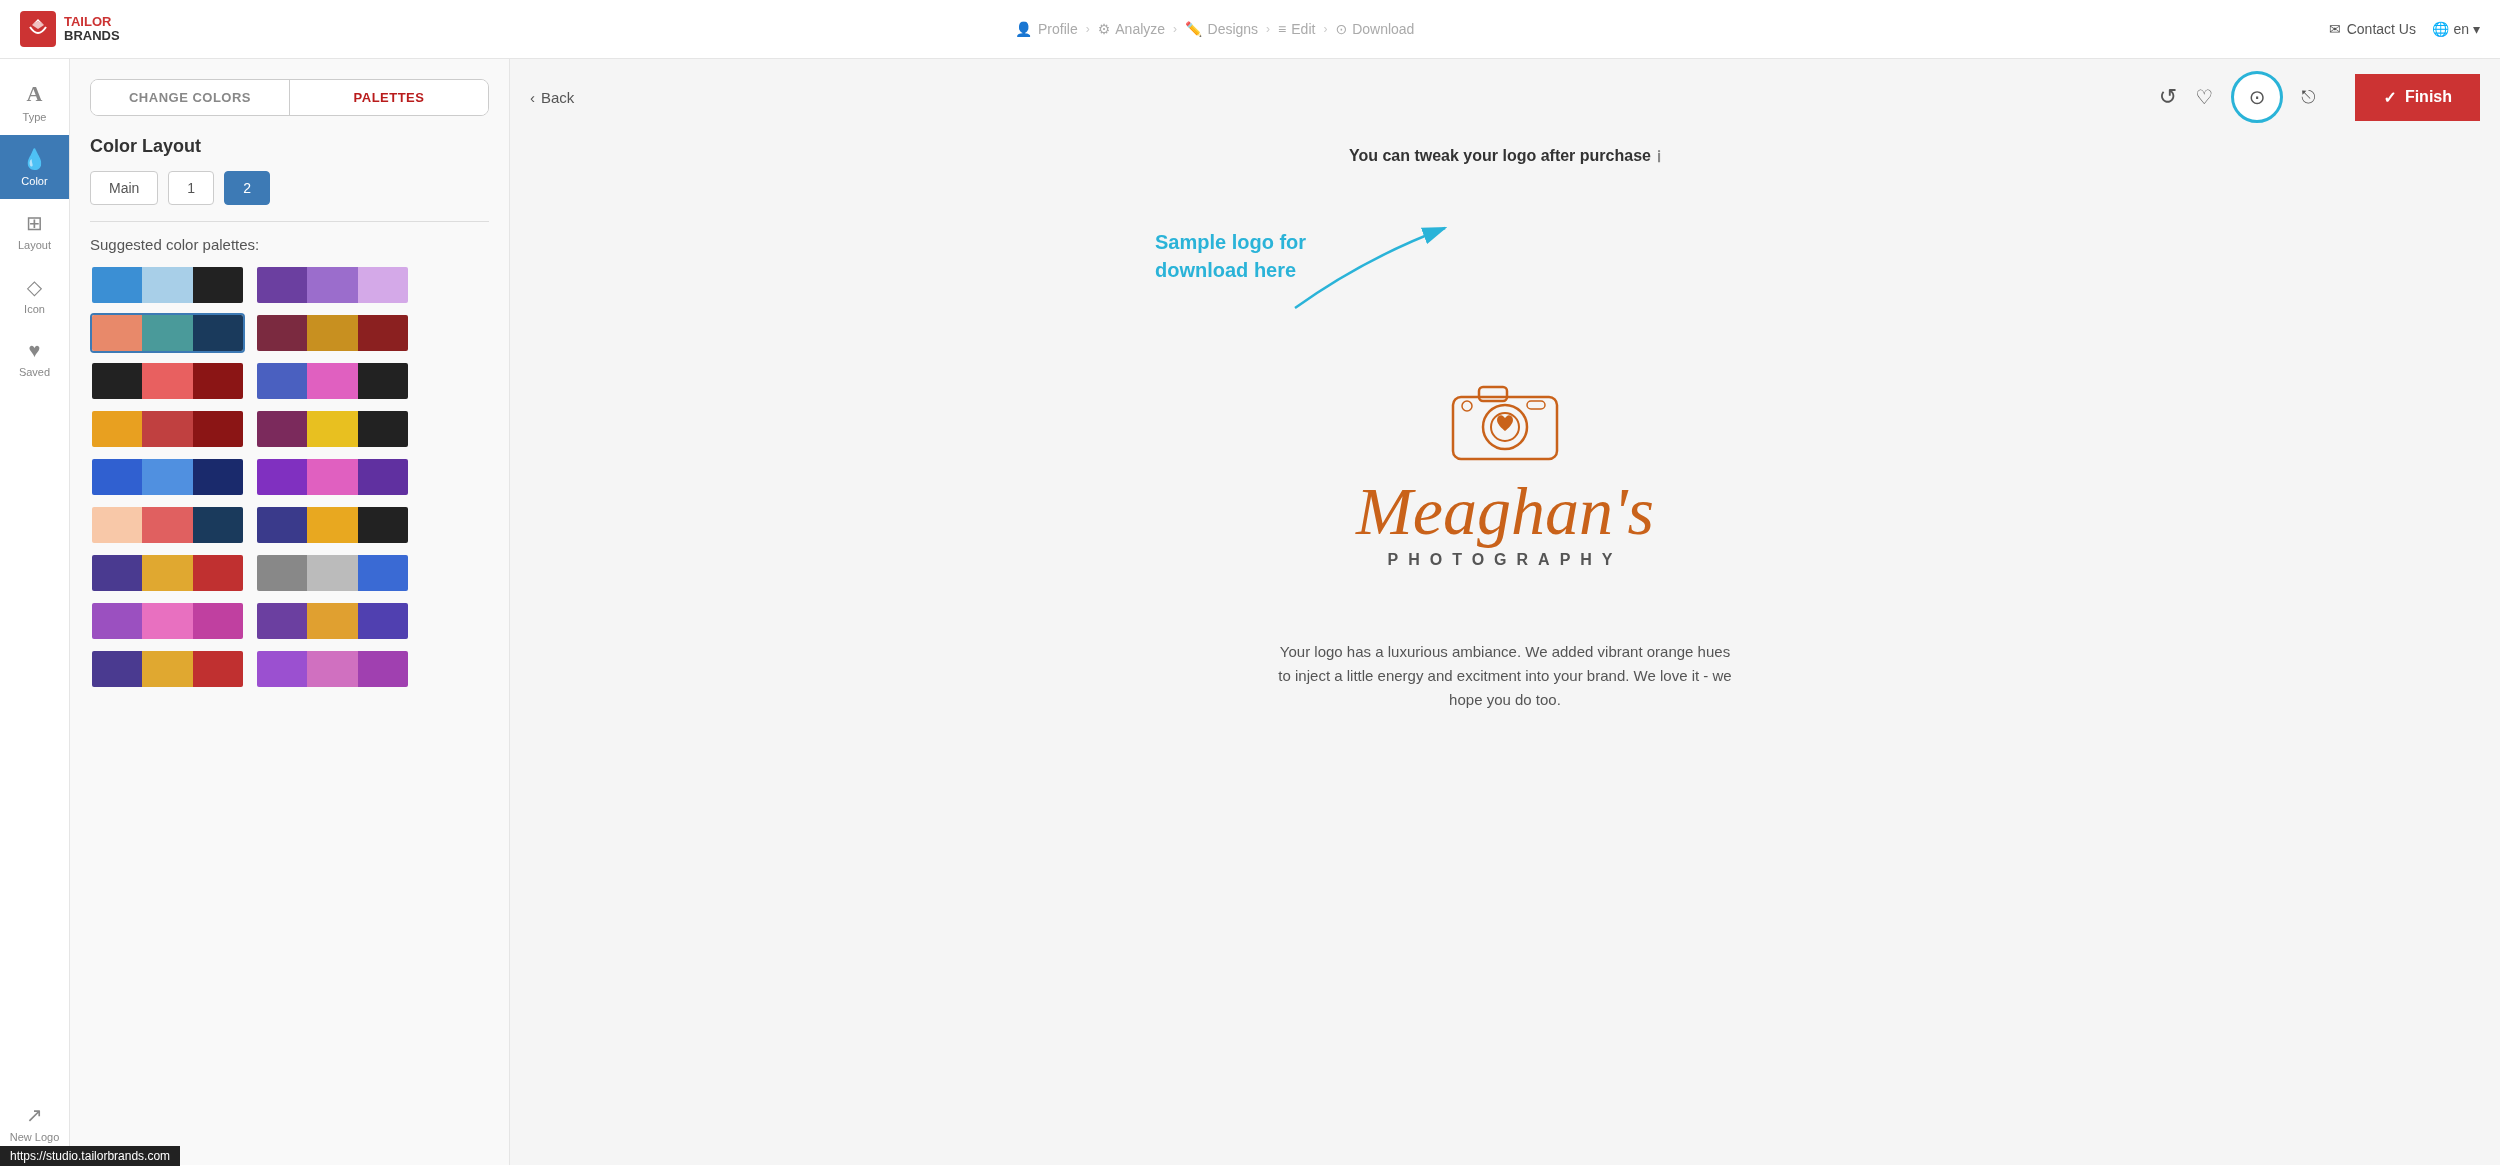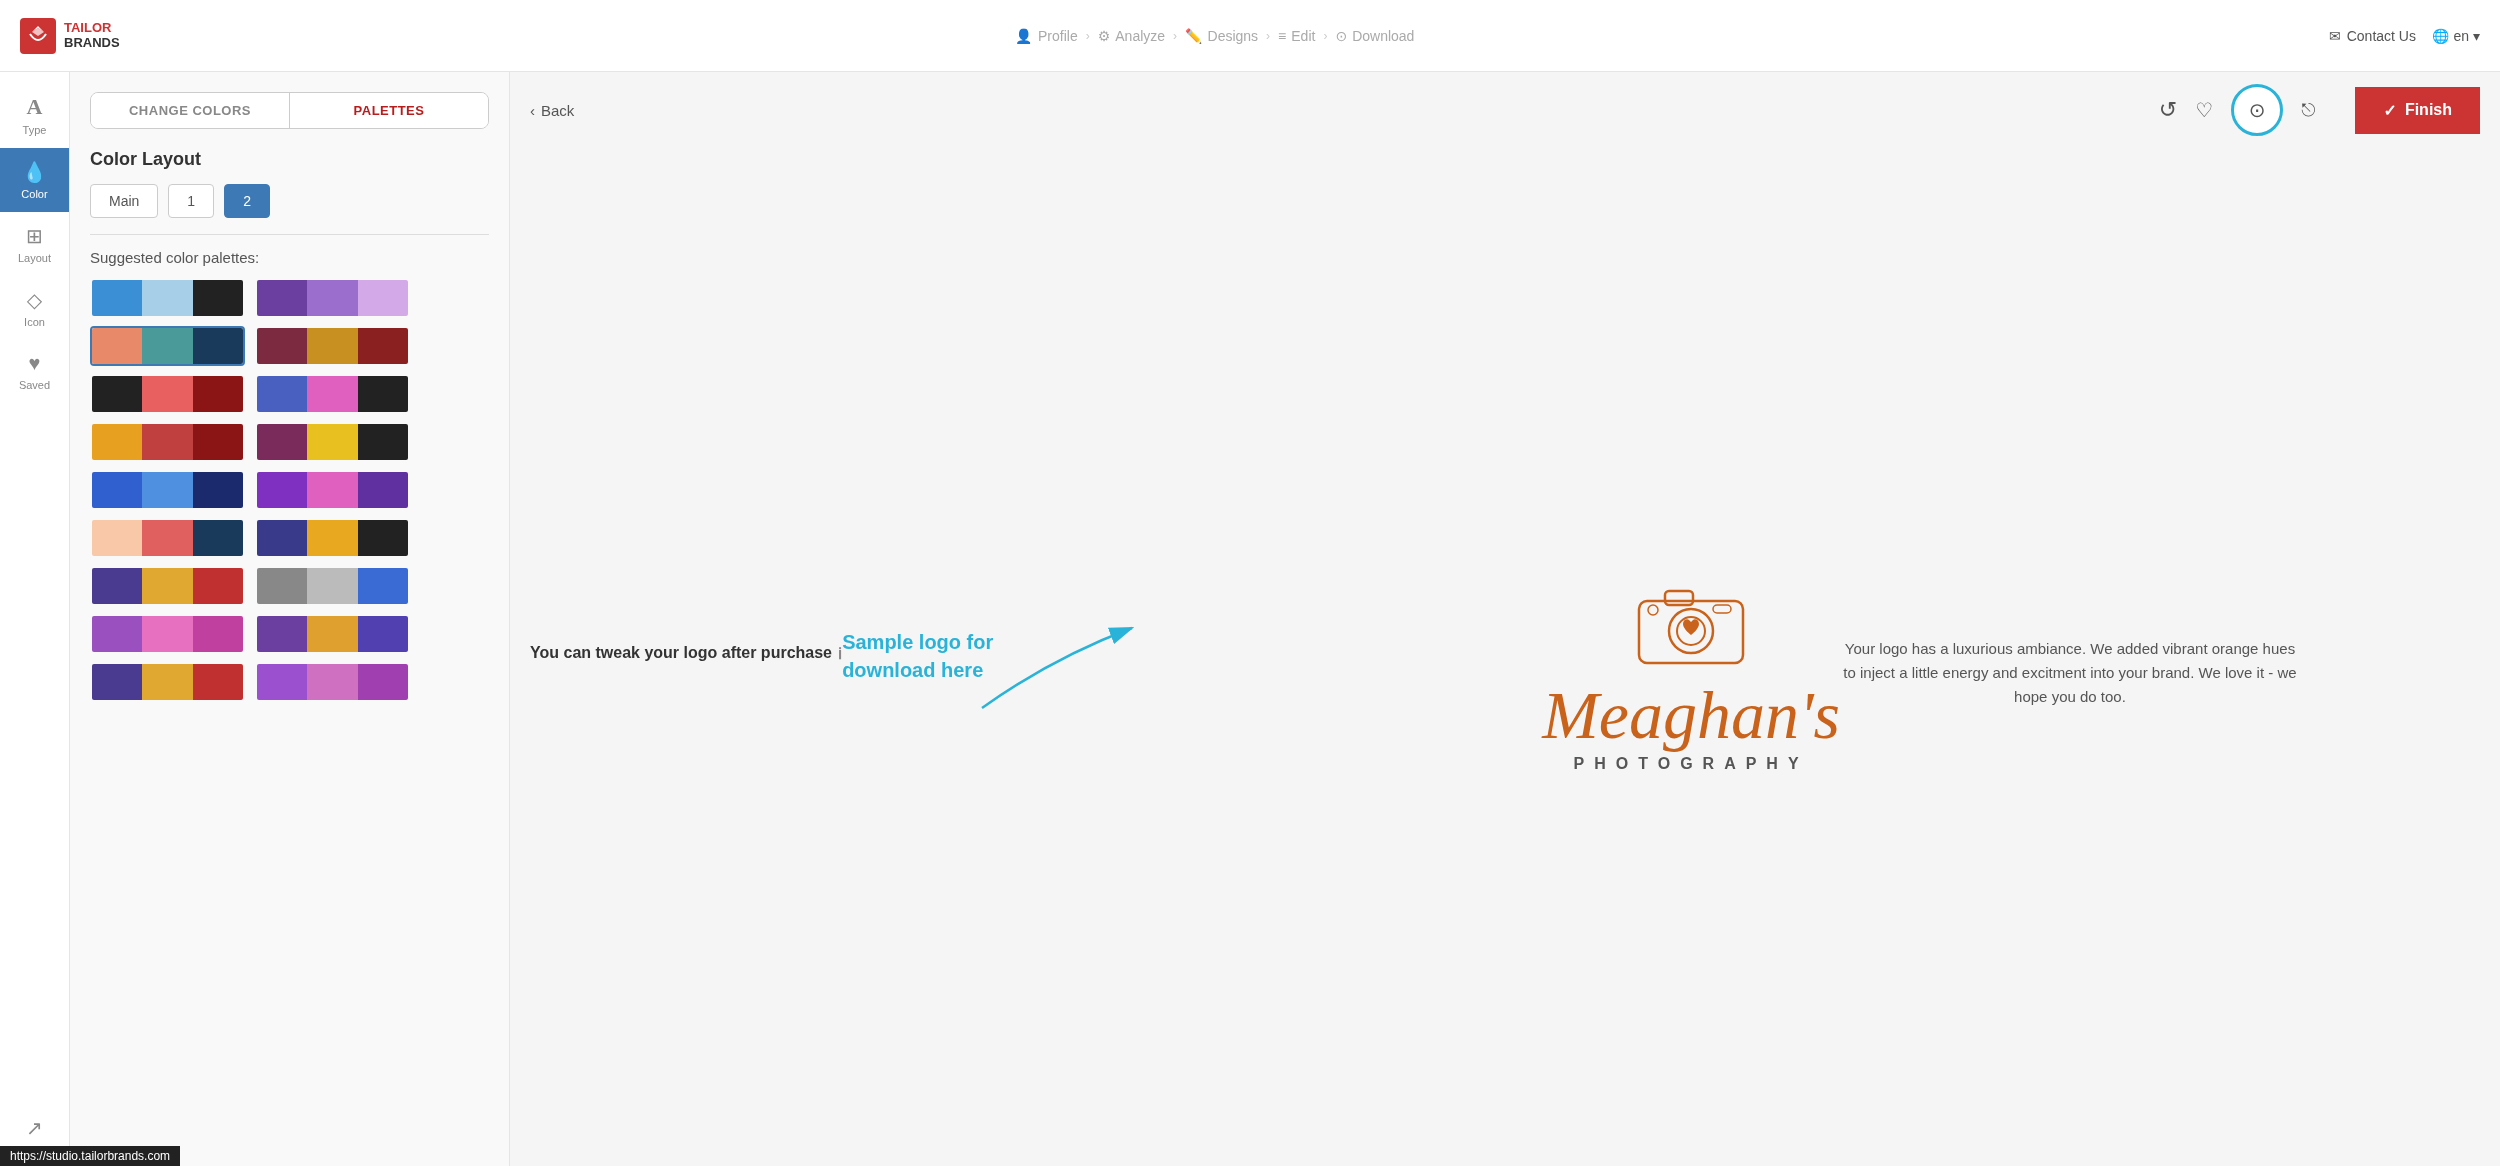--- a/index.html
+++ b/index.html
@@ -2,21 +2,21 @@
 <html><head>
   <meta charset="utf-8">
   <style>
     * { box-sizing: border-box; margin: 0; padding: 0; }
     body { font-family: -apple-system, BlinkMacSystemFont, 'Segoe UI', Arial, sans-serif; background: #fff; overflow: hidden; }
 
     
     .header {
       display: flex;
       align-items: center;
-      height: 72px;
+      height: 59px;
       border-bottom: 1px solid #e5e5e5;
       padding: 0 20px;
       background: #fff;
       position: relative;
       z-index: 10;
     }
     .logo-area {
       display: flex;
       align-items: center;
       gap: 8px;
@@ -263,25 +263,26 @@
       font-weight: 600;
       cursor: pointer;
       display: flex;
       align-items: center;
       gap: 8px;
     }
 
     .canvas-content {
       flex: 1;
       display: flex;
-      flex-direction: row;
+      flex-direction: column;
       align-items: center;
       justify-content: flex-start;
       padding: 10px 20px 20px;
       position: relative;
+      gap: 41px;
     }
 
     .tweak-notice {
       font-size: 16px;
       font-weight: 700;
       color: #333;
       margin-bottom: 10px;
       display: flex;
       align-items: center;
       gap: 6px;

